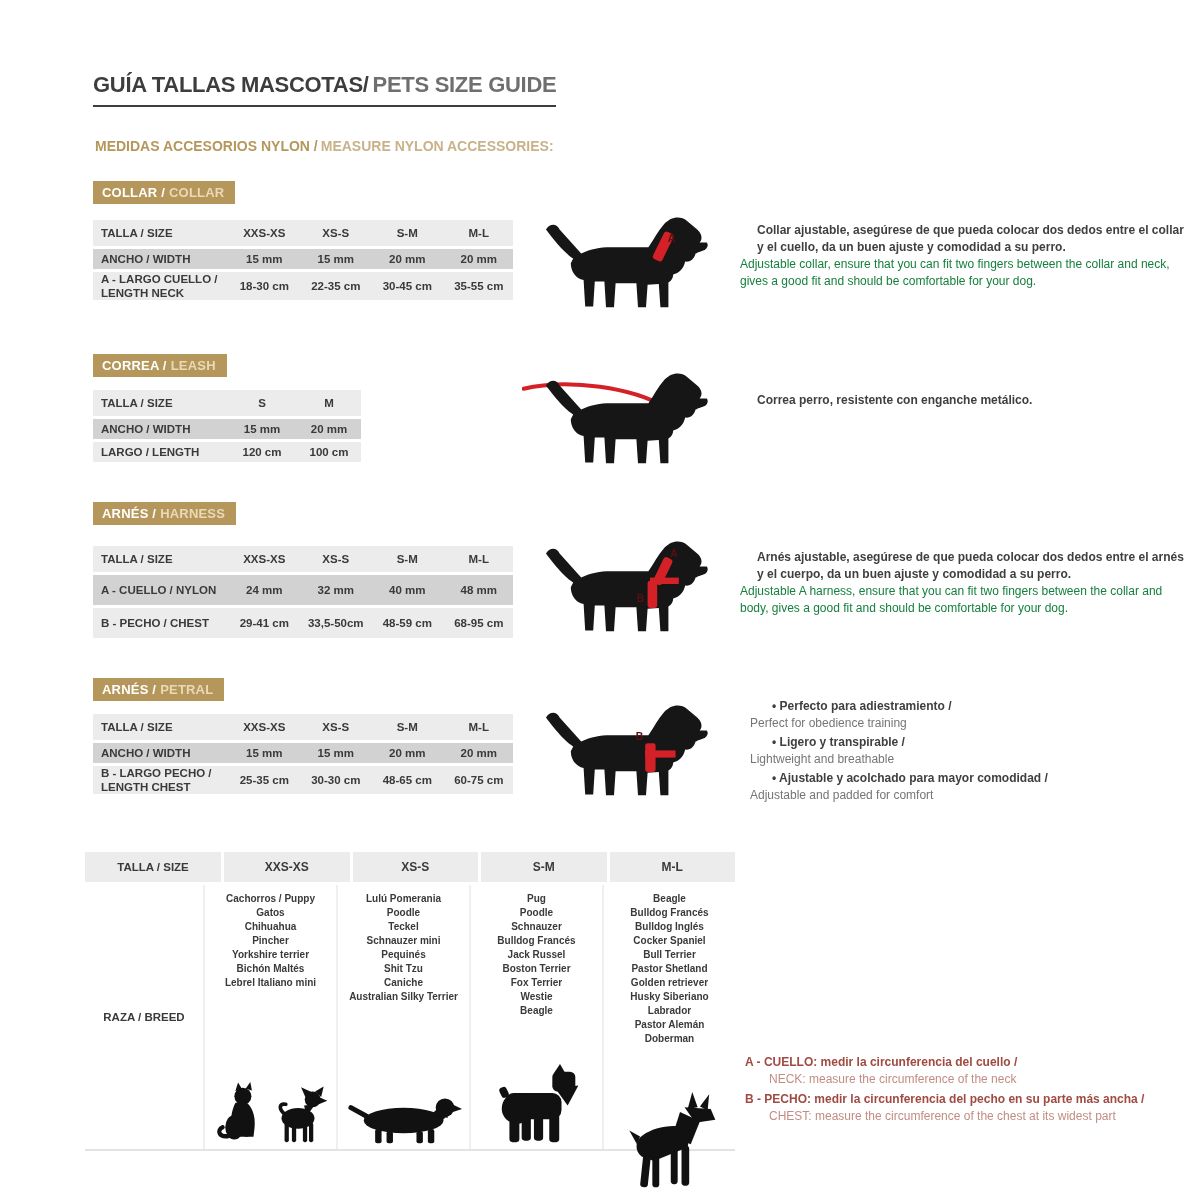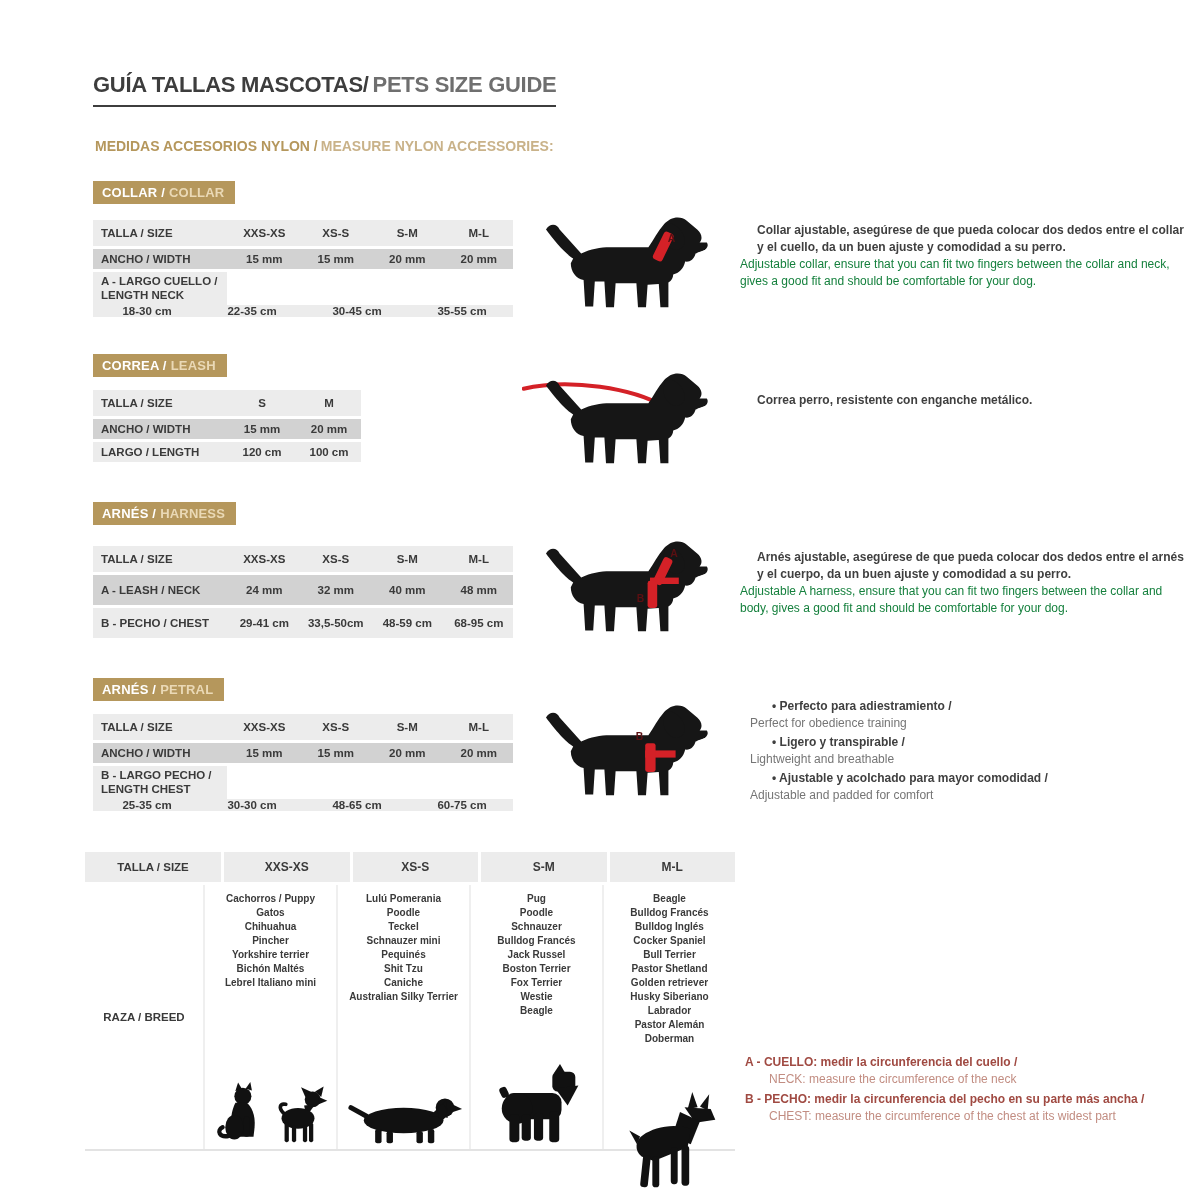--- a/index.html
+++ b/index.html
@@ -21,21 +21,21 @@
   
   .stable{position:absolute;}
   .trow{display:flex;margin-bottom:3px;}
   .trow.light>div{background:#ececec;}
   .trow.dark>div{background:#d2d2d2;}
   .tlabel{width:118px;display:flex;align-items:center;padding:2px 8px;
           font-size:11.5px;font-weight:bold;color:#3a3a3a;line-height:1.25;}
   .tvals{flex:1;display:flex;}
   .tvals .tval{flex:1;display:flex;align-items:center;justify-content:center;
                font-size:11.5px;font-weight:bold;color:#3a3a3a;margin-left:3px;}
-  .h26{height:26px;} .h28{height:20px;} .h30{height:30px;} .h46{height:39px;flex-direction:column;}
+  .h26{height:26px;} .h28{height:20px;} .h30{height:30px;} .h46{height:28px;}
   
   .desc{position:absolute;width:445px;font-size:12px;line-height:17px;}
   .desc .d-es{font-weight:bold;color:#3f3f3f;margin-left:17px;}
   .desc .d-en{color:#15803d;}
   .bullets{position:absolute;width:445px;font-size:12px;line-height:17px;}
   .bullet{margin-bottom:2px;}
   .bullet .b-es{font-weight:bold;color:#3f3f3f;margin-left:32px;}
   .bullet .b-es::before{content:"• ";}
   .bullet .b-en{color:#757575;padding-left:10px;}
   
@@ -228,21 +228,21 @@
     <div class="trow light h26">
       <div class="tlabel">TALLA / SIZE</div>
       <div class="tvals">
           <div class="tval">XXS-XS</div>
           <div class="tval">XS-S</div>
           <div class="tval">S-M</div>
           <div class="tval">M-L</div>
         </div>
     </div>
     <div class="trow dark h30">
-      <div class="tlabel">A - LEASH / NECK</div>
+      <div class="tlabel">A - CUELLO / NYLON</div>
       <div class="tvals">
           <div class="tval">24 mm</div>
           <div class="tval">32 mm</div>
           <div class="tval">40 mm</div>
           <div class="tval">48 mm</div>
         </div>
     </div>
     <div class="trow light h30">
       <div class="tlabel">B - PECHO / CHEST</div>
       <div class="tvals">

